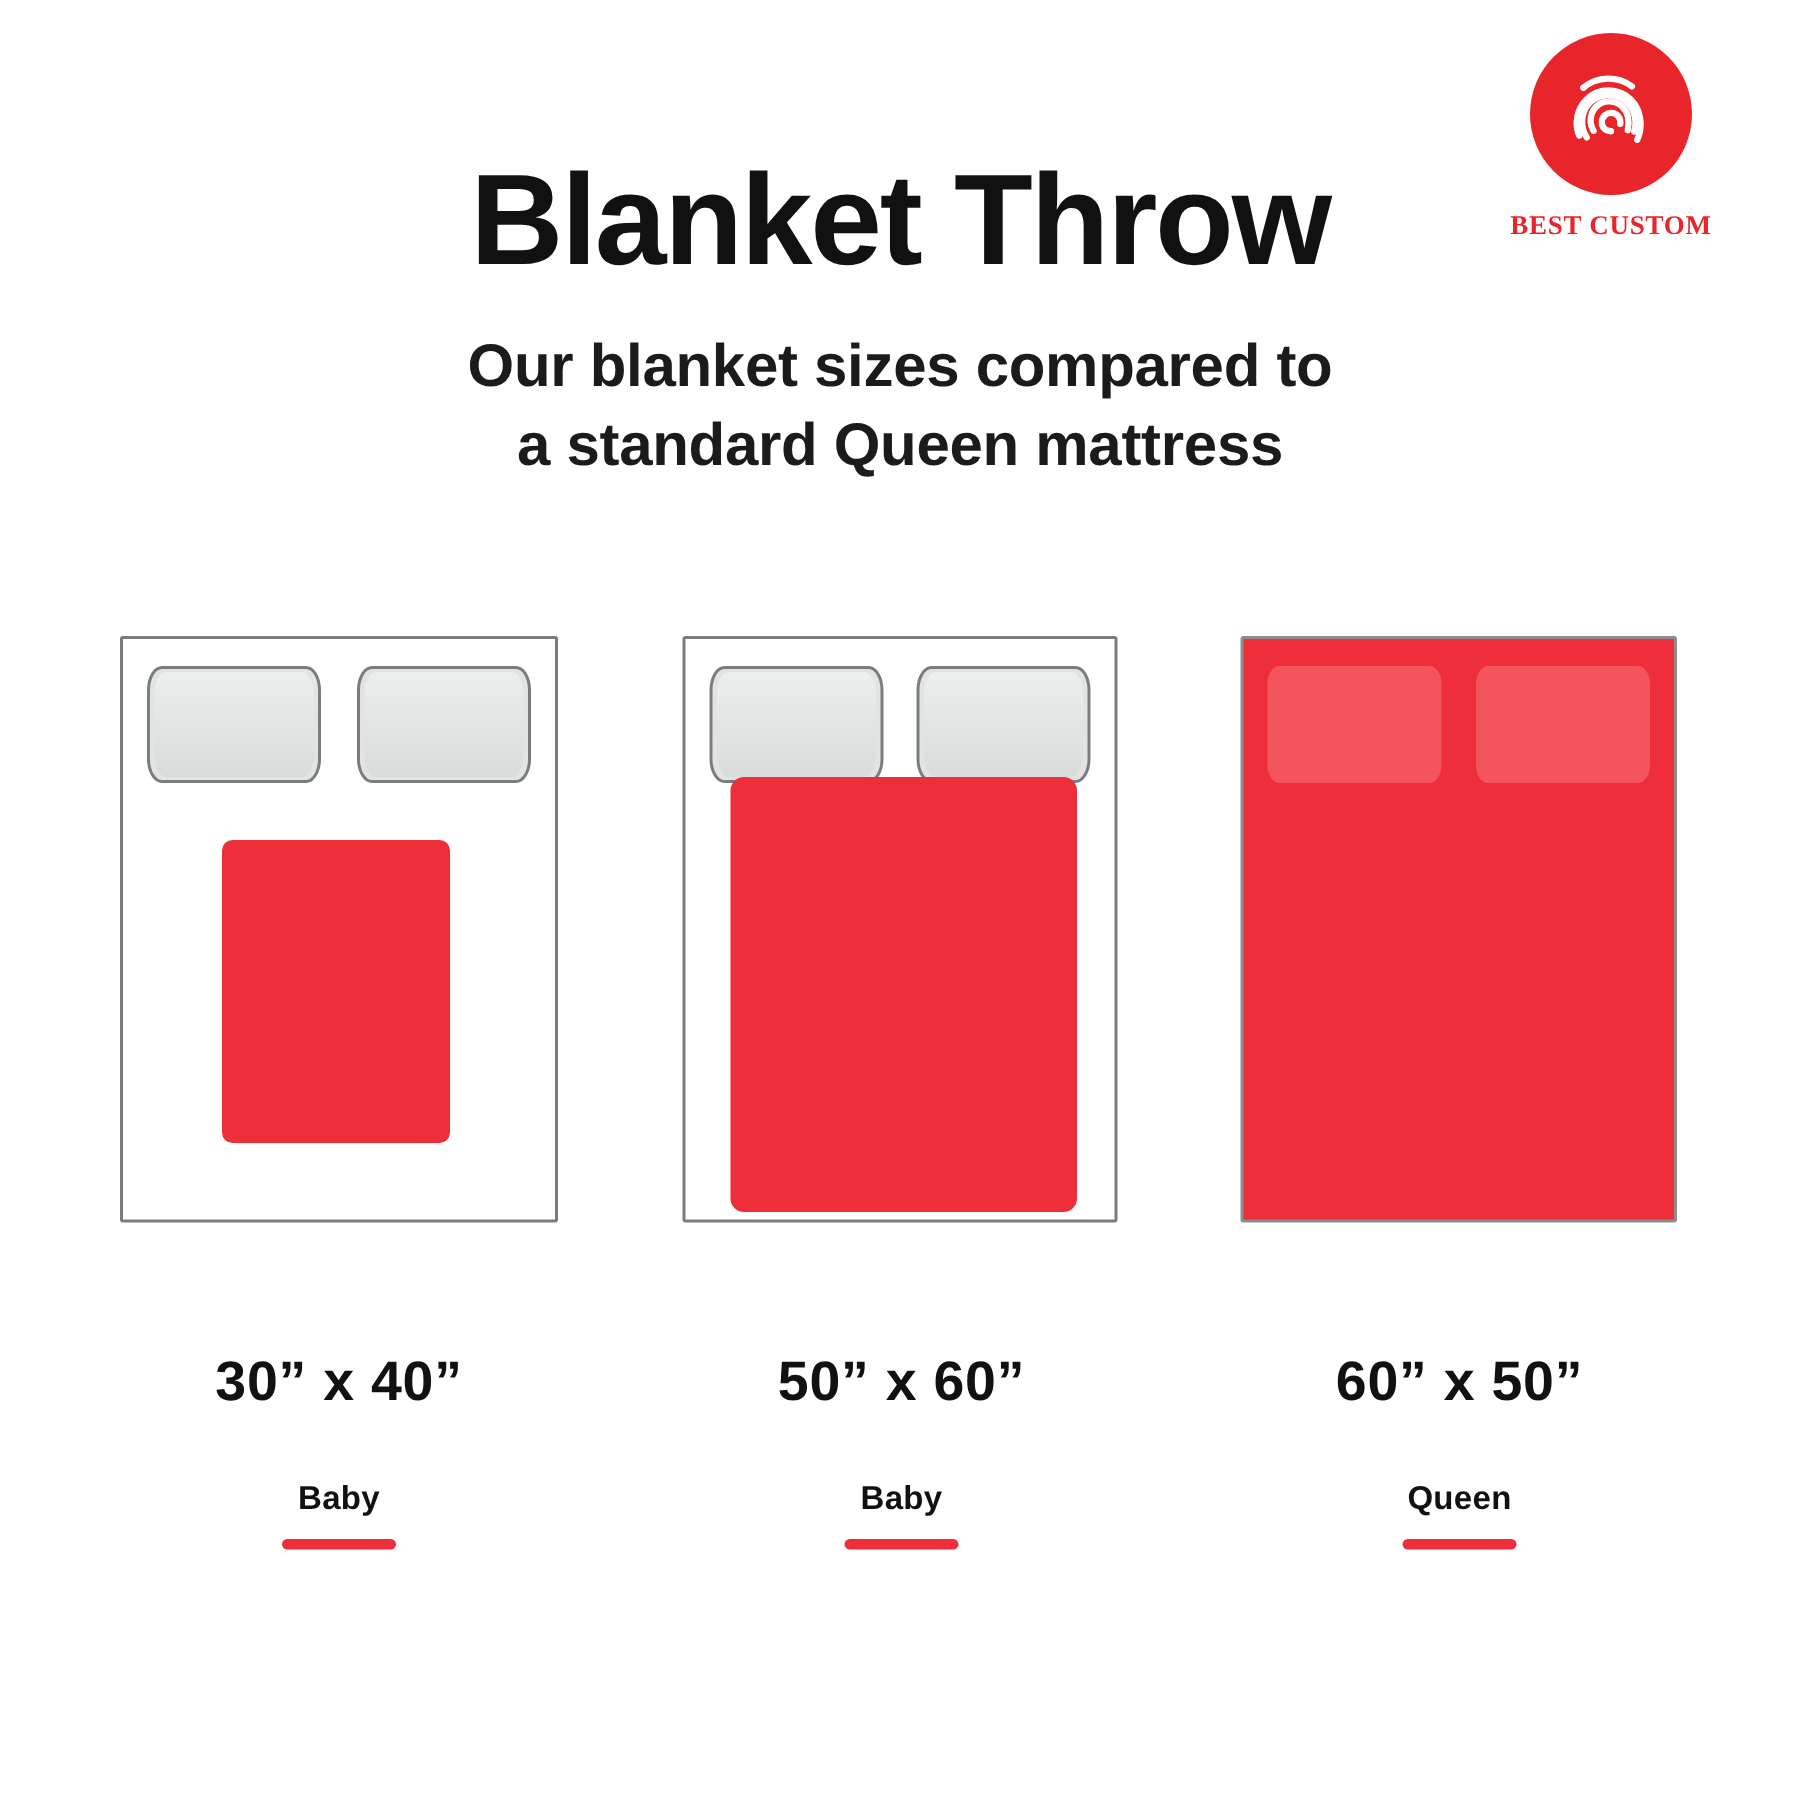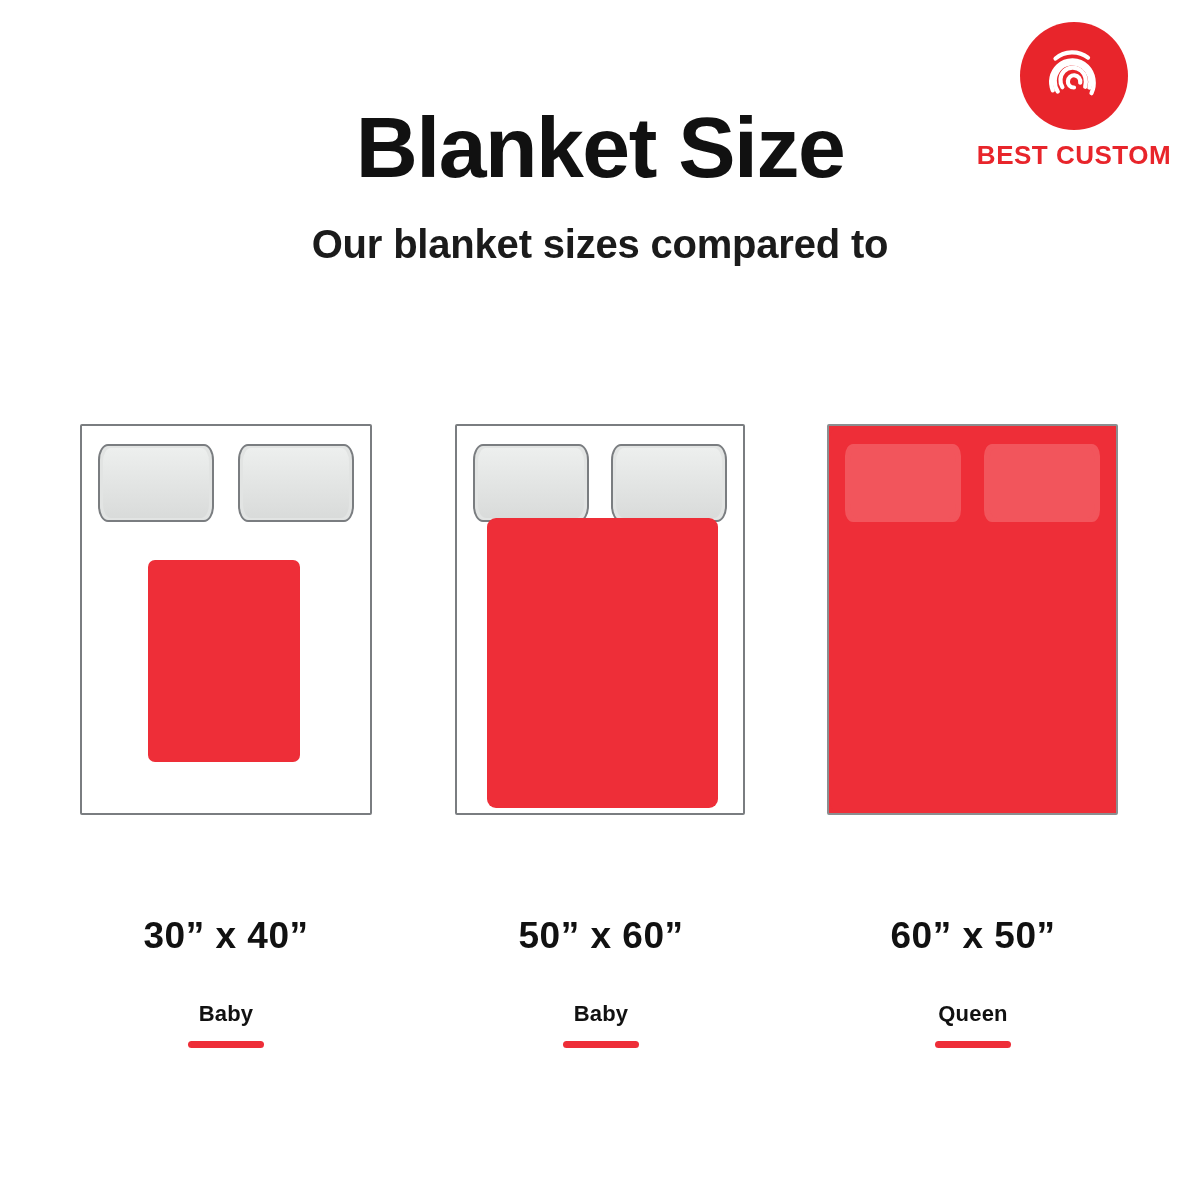--- a/index.html
+++ b/index.html
@@ -31,23 +31,23 @@
     border-radius: 50%;
     background: #E8252B;
     display: flex;
     align-items: center;
     justify-content: center;
     position: relative;
   }
   .logo-mark svg { display: block; }
   .logo-word {
     margin-top: 10px;
-    font-family: Liberation Sans, sans-serif;
-    font-weight: bold;
-    font-size: 26px;
+    font-family: Liberation Serif, serif;
+    font-weight: bold;
+    font-size: 18px;
     letter-spacing: 0.5px;
     color: #E8252B;
     white-space: nowrap;
   }
 
   
   .headings {
     position: absolute;
     top: 104px;
     left: 0;
@@ -182,21 +182,21 @@
   .caption.c1 { left: 80px; }
   .caption.c2 { left: 455px; }
   .caption.c3 { left: 827px; }
 
   .dims {
     font-family: "Liberation Sans", sans-serif;
     font-weight: bold;
     font-size: 37px;
     letter-spacing: 0.5px;
     color: #111111;
-    margin: 15px;
+    margin: 0;
   }
   .name {
     margin: 44px 0 0 0;
     font-family: "Liberation Sans", sans-serif;
     font-weight: bold;
     font-size: 22px;
     letter-spacing: 0.2px;
     color: #111111;
   }
   .rule {
@@ -221,23 +221,24 @@
           <path d="M54.5 54.2 C58.6 45.2 57 34.2 50.2 27.4 C42.2 19.4 29.2 19.2 21 27 C14.2 33.4 12.4 43.2 15.8 51.4"></path>
           <path d="M18.5 19.5 C27.6 11.6 41.6 11.4 51 18.6"></path>
         </g>
       </svg>
     </span>
   </div>
   <div class="logo-word">BEST CUSTOM</div>
 </div>
 
 <div class="headings">
-  <h1 class="title">Blanket Size</h1>
+  <h1 class="title">Blanket Throw</h1>
   <p class="subtitle">
     <span>Our blanket sizes compared to</span>
+    <span class="l2">a standard Queen mattress</span>
   </p>
 </div>
 
 <div class="beds">
 
   <div class="bed-col c1">
     <div class="mattress">
       <div class="pillow left"></div>
       <div class="pillow right"></div>
       <div class="blanket baby"></div>

